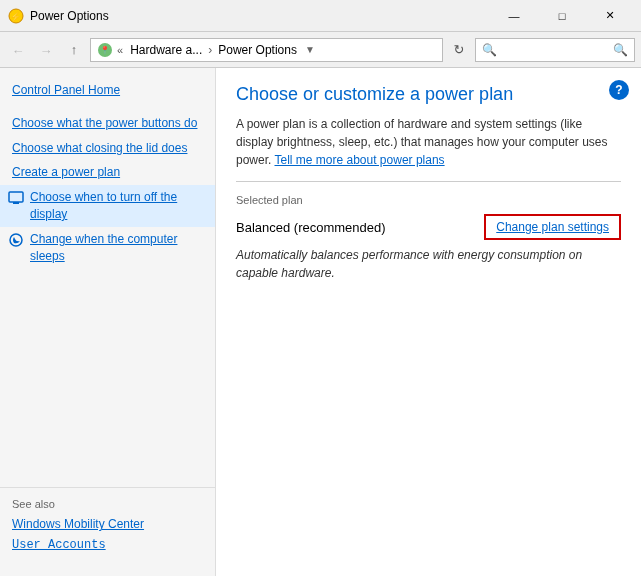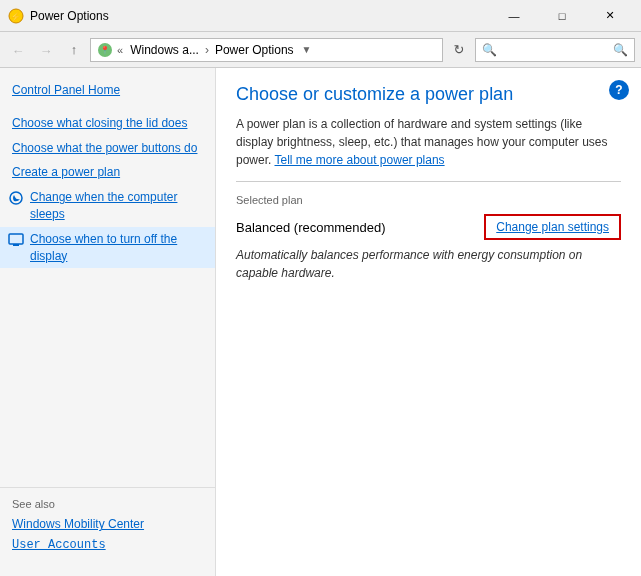--- a/index.html
+++ b/index.html
@@ -274,54 +274,54 @@
 <div class="address-bar">
   <button class="nav-btn disabled">←</button>
   <button class="nav-btn disabled">→</button>
   <button class="nav-btn">↑</button>
   <div class="address-field">
     <svg width="16" height="16" viewBox="0 0 16 16">
       <circle cx="8" cy="8" r="7" fill="#4CAF50" opacity="0.8"></circle>
       <text x="8" y="11" text-anchor="middle" font-size="8" fill="white">📍</text>
     </svg>
     <span style="color:#555;font-size:11px;">«&nbsp;</span>
-    <span class="address-breadcrumb">Windows a...</span>
+    <span class="address-breadcrumb">Hardware a...</span>
     <span class="address-sep">›</span>
     <span class="address-breadcrumb">Power Options</span>
     <span class="address-chevron">▼</span>
   </div>
   <button class="refresh-btn">↻</button>
   <div class="search-box">
     <input type="text" placeholder="🔍" style="">
     <span style="color:#888;font-size:12px;">🔍</span>
   </div>
 </div>
 
 <div class="main-container">
 
   <div class="sidebar">
     <div class="sidebar-link">Control Panel Home</div>
     <div style="height:8px;"></div>
+    <div class="sidebar-link">Choose what the power buttons do</div>
     <div class="sidebar-link">Choose what closing the lid does</div>
-    <div class="sidebar-link">Choose what the power buttons do</div>
     <div class="sidebar-link">Create a power plan</div>
+    <div class="sidebar-link-with-icon sidebar-link active">
+      <svg class="sidebar-link-icon" viewBox="0 0 16 16">
+        <rect x="1" y="2" width="14" height="10" rx="1" fill="none" stroke="#0066cc" stroke-width="1.5"></rect>
+        <rect x="5" y="12" width="6" height="2" fill="#0066cc"></rect>
+      </svg>
+      <span>Choose when to turn off the display</span>
+    </div>
     <div class="sidebar-link-with-icon sidebar-link">
       <svg class="sidebar-link-icon" viewBox="0 0 16 16">
         <circle cx="8" cy="8" r="6" fill="none" stroke="#0066cc" stroke-width="1.5"></circle>
         <path d="M6,5 Q4,8 6,11 Q10,12 12,9 Q8,10 7,7 Z" fill="#0066cc"></path>
       </svg>
       <span>Change when the computer sleeps</span>
     </div>
-    <div class="sidebar-link-with-icon sidebar-link active">
-      <svg class="sidebar-link-icon" viewBox="0 0 16 16">
-        <rect x="1" y="2" width="14" height="10" rx="1" fill="none" stroke="#0066cc" stroke-width="1.5"></rect>
-        <rect x="5" y="12" width="6" height="2" fill="#0066cc"></rect>
-      </svg>
-      <span>Choose when to turn off the display</span>
-    </div>
 
     <div class="sidebar-spacer"></div>
 
     <div class="see-also-section">
       <div class="see-also-label">See also</div>
       <div class="sidebar-link" style="padding:2px 0;">Windows Mobility Center</div>
       <div class="sidebar-link" style="padding:2px 0;font-family:Liberation Mono, monospace;">User Accounts</div>
     </div>
   </div>
 

